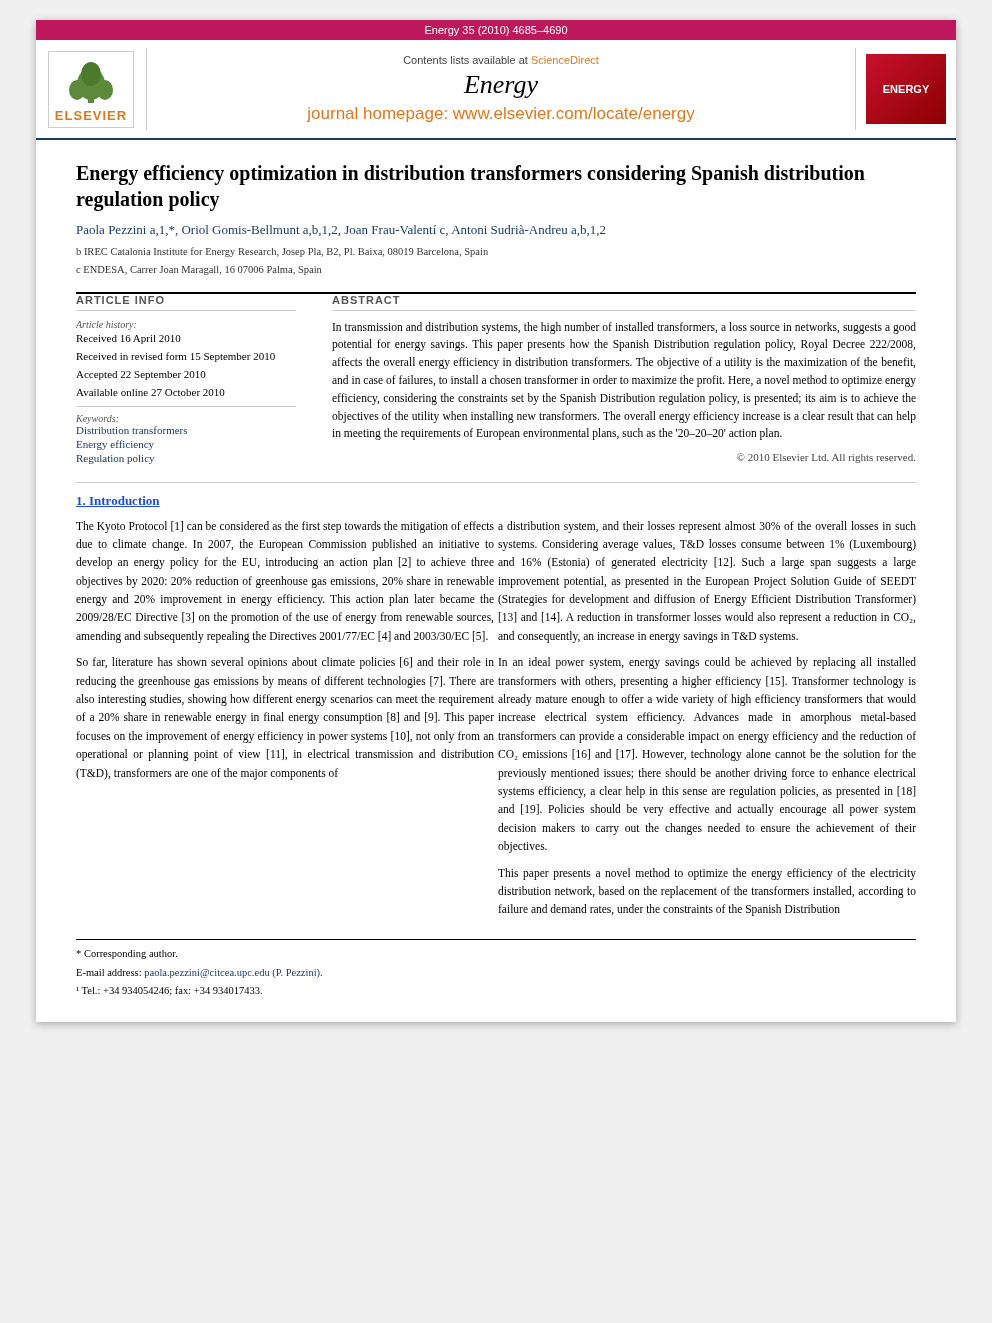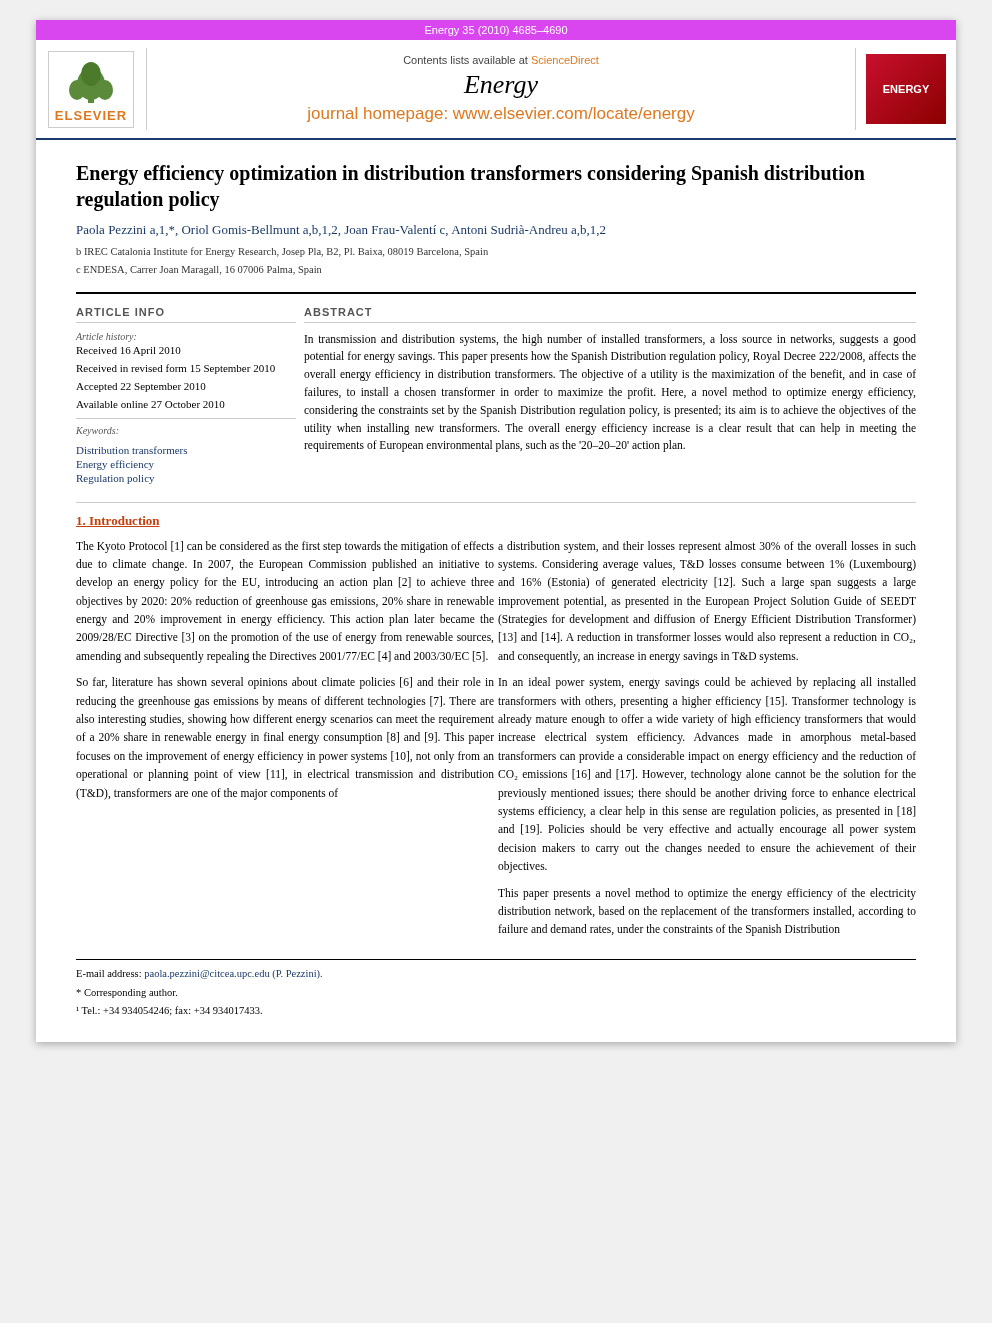--- a/index.html
+++ b/index.html
@@ -13,21 +13,21 @@
       padding: 20px 0;
     }
     .page {
       width: 920px;
       background: #fff;
       box-shadow: 0 2px 8px rgba(0,0,0,0.3);
       padding: 0;
     }
     
     .top-banner {
-      background: #d946ef;
+      background: #be185d;
       color: #fff;
       text-align: center;
       padding: 4px 0;
       font-size: 11px;
       font-family: Arial, sans-serif;
     }
     
     .journal-header {
       display: flex;
       align-items: center;
@@ -133,23 +133,23 @@
       margin-bottom: 14px;
       line-height: 1.5;
     }
     .affiliations p {
       margin-bottom: 2px;
     }
 
     
     .info-section {
       display: flex;
-      gap: 8px;
+      gap: 36px;
       border-top: 2px solid #000;
-      padding-top: 12px;
+      padding-top: 0;
       margin-bottom: 16px;
     }
     .article-info {
       width: 220px;
       flex-shrink: 0;
     }
     .article-info h3 {
       font-size: 11px;
       font-family: Arial, sans-serif;
       letter-spacing: 1px;
@@ -167,21 +167,21 @@
     }
     .article-info .info-date {
       font-size: 11px;
       margin-bottom: 6px;
     }
     .keywords-label {
       font-size: 10px;
       font-style: italic;
       color: #555;
       margin-top: 8px;
-      margin-bottom: 8px;
+      margin-bottom: 0;
       border-top: 1px solid #ccc;
       padding-top: 6px;
     }
     .keyword-item {
       font-size: 11px;
       color: #1a3a6b;
       margin-bottom: 2px;
     }
     .abstract-section {
       flex: 1;
@@ -219,21 +219,21 @@
     }
     .col-left, .col-right {
       flex: 1;
       font-size: 11.5px;
       line-height: 1.55;
       text-align: justify;
     }
     .section-heading {
       font-size: 13px;
       font-weight: bold;
-      color: #c2410c;
+      color: #1d4ed8;
       margin-bottom: 8px;
       text-decoration: underline;
     }
     .body-para {
       margin-bottom: 8px;
       font-size: 11.5px;
       line-height: 1.6;
       text-align: justify;
     }
 
@@ -322,42 +322,43 @@
 
         <div class="keywords-label">Keywords:</div>
         <div class="keyword-item">Distribution transformers</div>
         <div class="keyword-item">Energy efficiency</div>
         <div class="keyword-item">Regulation policy</div>
       </div>
 
       <div class="abstract-section">
         <h3>ABSTRACT</h3>
         <div class="abstract-text">In transmission and distribution systems, the high number of installed transformers, a loss source in networks, suggests a good potential for energy savings. This paper presents how the Spanish Distribution regulation policy, Royal Decree 222/2008, affects the overall energy efficiency in distribution transformers. The objective of a utility is the maximization of the benefit, and in case of failures, to install a chosen transformer in order to maximize the profit. Here, a novel method to optimize energy efficiency, considering the constraints set by the Spanish Distribution regulation policy, is presented; its aim is to achieve the objectives of the utility when installing new transformers. The overall energy efficiency increase is a clear result that can help in meeting the requirements of European environmental plans, such as the '20–20–20' action plan.</div>
+        <div class="copyright">© 2010 Elsevier Ltd. All rights reserved.</div>
       </div>
     </div>
 
     <div class="body-divider"></div>
 
     <div class="section-heading">1. Introduction</div>
 
     <div class="two-col">
       <div class="col-left">
         <p class="body-para">The Kyoto Protocol [1] can be considered as the first step towards the mitigation of effects due to climate change. In 2007, the European Commission published an initiative to develop an energy policy for the EU, introducing an action plan [2] to achieve three objectives by 2020: 20% reduction of greenhouse gas emissions, 20% share in renewable energy and 20% improvement in energy efficiency. This action plan later became the 2009/28/EC Directive [3] on the promotion of the use of energy from renewable sources, amending and subsequently repealing the Directives 2001/77/EC [4] and 2003/30/EC [5].</p>
         <p class="body-para">So far, literature has shown several opinions about climate policies [6] and their role in reducing the greenhouse gas emissions by means of different technologies [7]. There are also interesting studies, showing how different energy scenarios can meet the requirement of a 20% share in renewable energy in final energy consumption [8] and [9]. This paper focuses on the improvement of energy efficiency in power systems [10], not only from an operational or planning point of view [11], in electrical transmission and distribution (T&amp;D), transformers are one of the major components of</p>
       </div>
       <div class="col-right">
         <p class="body-para">a distribution system, and their losses represent almost 30% of the overall losses in such systems. Considering average values, T&amp;D losses consume between 1% (Luxembourg) and 16% (Estonia) of generated electricity [12]. Such a large span suggests a large improvement potential, as presented in the European Project Solution Guide of SEEDT (Strategies for development and diffusion of Energy Efficient Distribution Transformer) [13] and [14]. A reduction in transformer losses would also represent a reduction in CO₂, and consequently, an increase in energy savings in T&amp;D systems.</p>
         <p class="body-para">In an ideal power system, energy savings could be achieved by replacing all installed transformers with others, presenting a higher efficiency [15]. Transformer technology is already mature enough to offer a wide variety of high efficiency transformers that would increase electrical system efficiency. Advances made in amorphous metal-based transformers can provide a considerable impact on energy efficiency and the reduction of CO₂ emissions [16] and [17]. However, technology alone cannot be the solution for the previously mentioned issues; there should be another driving force to enhance electrical systems efficiency, a clear help in this sense are regulation policies, as presented in [18] and [19]. Policies should be very effective and actually encourage all power system decision makers to carry out the changes needed to ensure the achievement of their objectives.</p>
         <p class="body-para">This paper presents a novel method to optimize the energy efficiency of the electricity distribution network, based on the replacement of the transformers installed, according to failure and demand rates, under the constraints of the Spanish Distribution</p>
       </div>
     </div>
 
     <div class="footnotes">
+      <div class="footnote-item">* Corresponding author.</div>
       <div class="footnote-item">
         <span>E-mail address:</span>
         <span style="color:#1a3a6b;">paola.pezzini@citcea.upc.edu (P. Pezzini).</span>
       </div>
-      <div class="footnote-item">* Corresponding author.</div>
       <div class="footnote-item">¹ Tel.: +34 934054246; fax: +34 934017433.</div>
     </div>
 
   </div>
 </div>
 
 </body></html>

